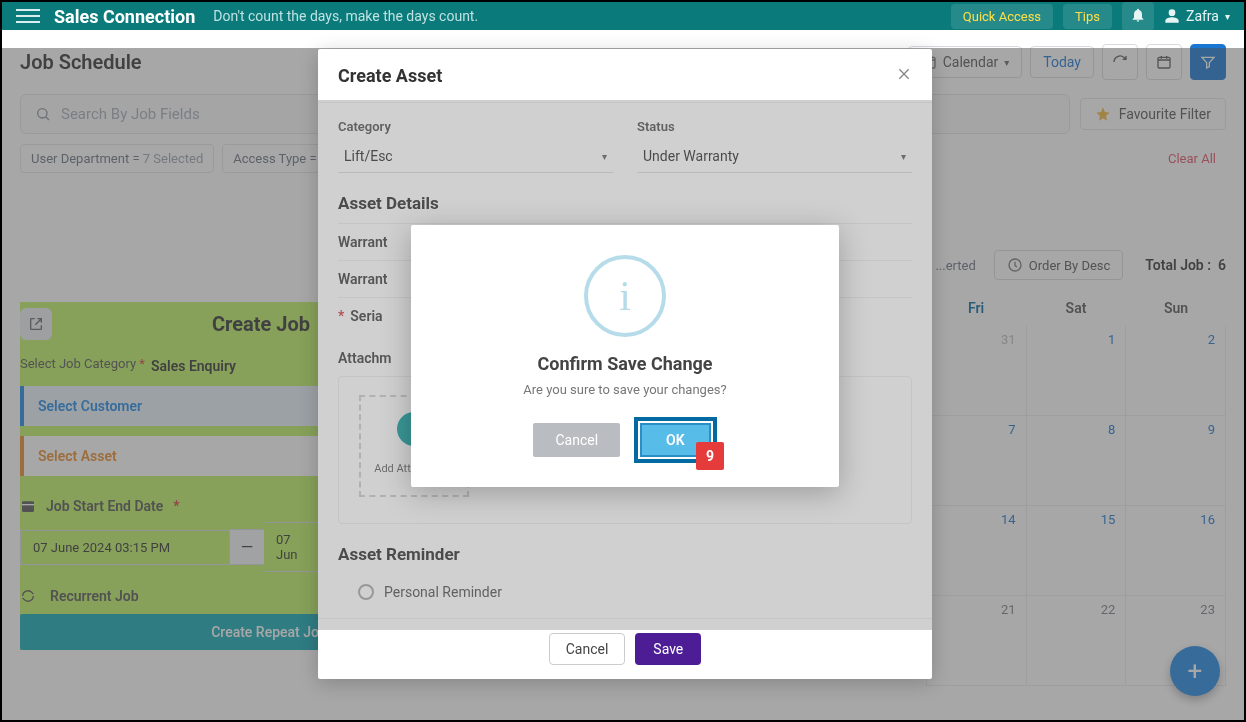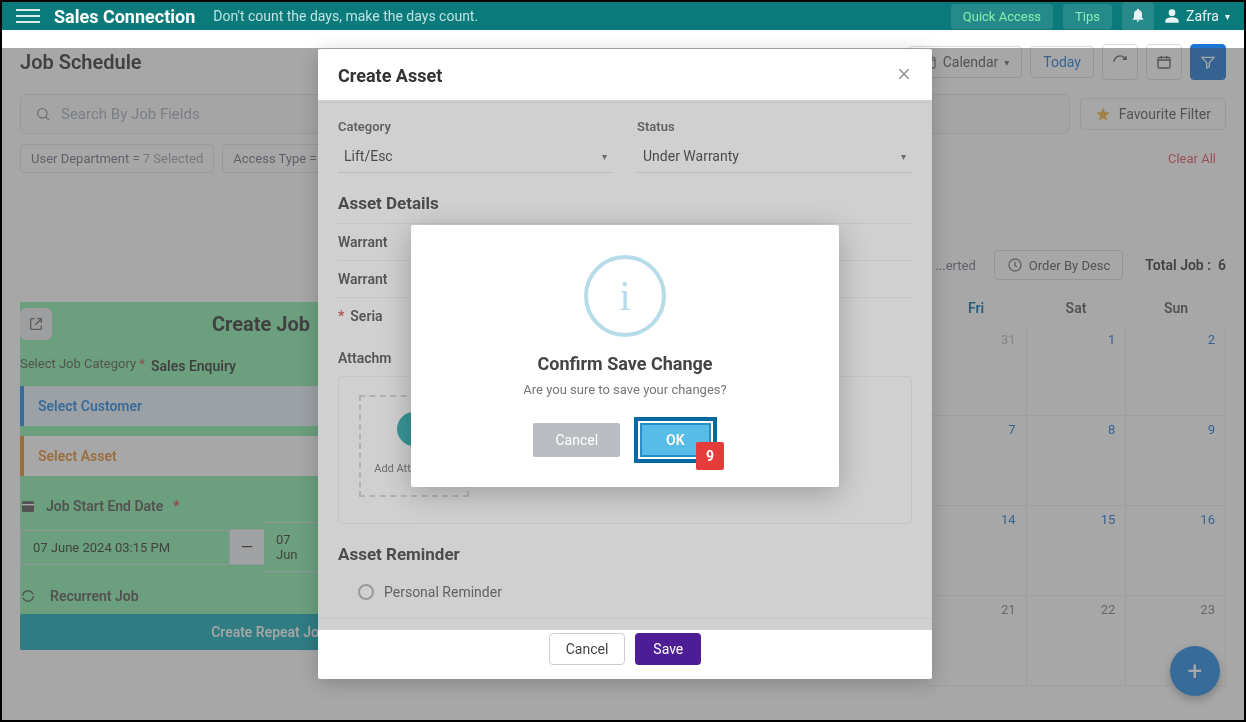--- a/index.html
+++ b/index.html
@@ -3,21 +3,21 @@
 <meta charset="utf-8">
 <style>
   * { box-sizing: border-box; margin: 0; padding: 0; font-family: -apple-system, BlinkMacSystemFont, "Segoe UI", Roboto, Arial, sans-serif; }
   body { width: 1246px; height: 722px; overflow: hidden; position: relative; background: #fff; border: 2px solid #000; }
   .topbar { height: 28px; background: #0a7a7a; display: flex; align-items: center; padding: 0 14px; color: #d9eeee; }
   .menu-icon { width: 24px; height: 24px; display: flex; flex-direction: column; justify-content: center; gap: 4px; cursor: pointer; margin-right: 14px; }
   .menu-icon span { display: block; height: 2px; background: #d9eeee; }
   .brand { font-weight: 700; font-size: 18px; color: #fff; margin-right: 18px; }
   .motto { font-size: 14px; color: #bfe2e2; }
   .topbar-right { margin-left: auto; display: flex; align-items: center; gap: 10px; }
-  .top-pill { background: rgba(255,255,255,0.12); color: #86efac; font-size: 13px; padding: 5px 12px; border-radius: 4px; cursor: pointer; }
+  .top-pill { background: rgba(255,255,255,0.12); color: #fde047; font-size: 13px; padding: 5px 12px; border-radius: 4px; cursor: pointer; }
   .user-block { display: flex; align-items: center; gap: 6px; color: #e6f4f4; font-size: 14px; cursor: pointer; }
   .page-header { display: flex; align-items: center; padding: 14px 18px; }
   .page-title { font-size: 20px; font-weight: 600; color: #333; }
   .header-actions { margin-left: auto; display: flex; align-items: center; gap: 8px; }
   .btn-outline { border: 1px solid #d7dbe0; background: #fff; padding: 7px 12px; border-radius: 4px; font-size: 14px; color: #555; display: flex; align-items: center; gap: 6px; cursor: pointer; }
   .btn-link { color: #1976d2; }
   .btn-icon { width: 36px; height: 36px; border: 1px solid #d7dbe0; border-radius: 4px; display: flex; align-items: center; justify-content: center; cursor: pointer; background: #fff; }
   .btn-icon.blue { background: #1976d2; border-color: #1976d2; }
   .search-row { padding: 0 18px 10px 18px; }
   .search-bar { border: 1px solid #e2e5ea; border-radius: 6px; background: #fafbfc; padding: 10px 14px; display: flex; align-items: center; gap: 10px; }
@@ -28,21 +28,21 @@
   .chip { border: 1px solid #e2e5ea; border-radius: 4px; padding: 6px 10px; font-size: 13px; color: #6b7280; background: #fff; }
   .chip .val { color: #9ca3af; }
   .clear-all { margin-left: auto; color: #e05267; font-size: 13px; cursor: pointer; padding: 6px 10px; }
   .tool-outline { border: 1px solid #d7dbe0; padding: 6px 12px; border-radius: 4px; font-size: 13px; color: #555; display: flex; align-items: center; gap: 6px; cursor: pointer; }
   .total-jobs { margin-left: 8px; font-size: 14px; font-weight: 600; color: #333; }
   .calendar-grid { display: grid; grid-template-columns: repeat(3, 1fr); grid-auto-rows: 90px; border-left: 1px solid #ececec; margin: 0 18px; }
   .calendar-grid .cell { border-right: 1px solid #ececec; border-bottom: 1px solid #ececec; position: relative; font-size: 13px; }
   .calendar-grid .cell .num { position: absolute; top: 6px; right: 10px; color: #7a7f88; }
   .calendar-grid .cell.muted .num { color: #bbb; }
   .calendar-grid .cell.bluenum .num { color: #1976d2; }
-  .left-panel { position: absolute; top: 300px; left: 18px; width: 498px; background: #86efac; z-index: 3; }
+  .left-panel { position: absolute; top: 300px; left: 18px; width: 498px; background: #bef264; z-index: 3; }
   .create-job-head { display: flex; align-items: center; gap: 160px; padding: 6px 0 16px 0; }
   .ext-icon { width: 32px; height: 32px; border-radius: 6px; background: #eceff3; display: flex; align-items: center; justify-content: center; cursor: pointer; }
   .create-job-title { font-size: 20px; font-weight: 700; color: #333; }
   .job-fields { display: flex; gap: 40px; padding-bottom: 10px; }
   .field-col { display: flex; flex-direction: row; gap: 6px; }
   .field-label { font-size: 13px; color: #555; }
   .req { color: #d23b3b; }
   .field-val-row { display: flex; align-items: center; justify-content: space-between; width: 210px; font-size: 14px; font-weight: 600; color: #333; border-bottom: 0; padding: 2px 0;}
   .caret-down { font-size: 10px; color: #666; }
   .strip { display: block; padding: 12px 14px; font-size: 14px; font-weight: 600; border-left: 4px solid; margin-bottom: 10px;}

